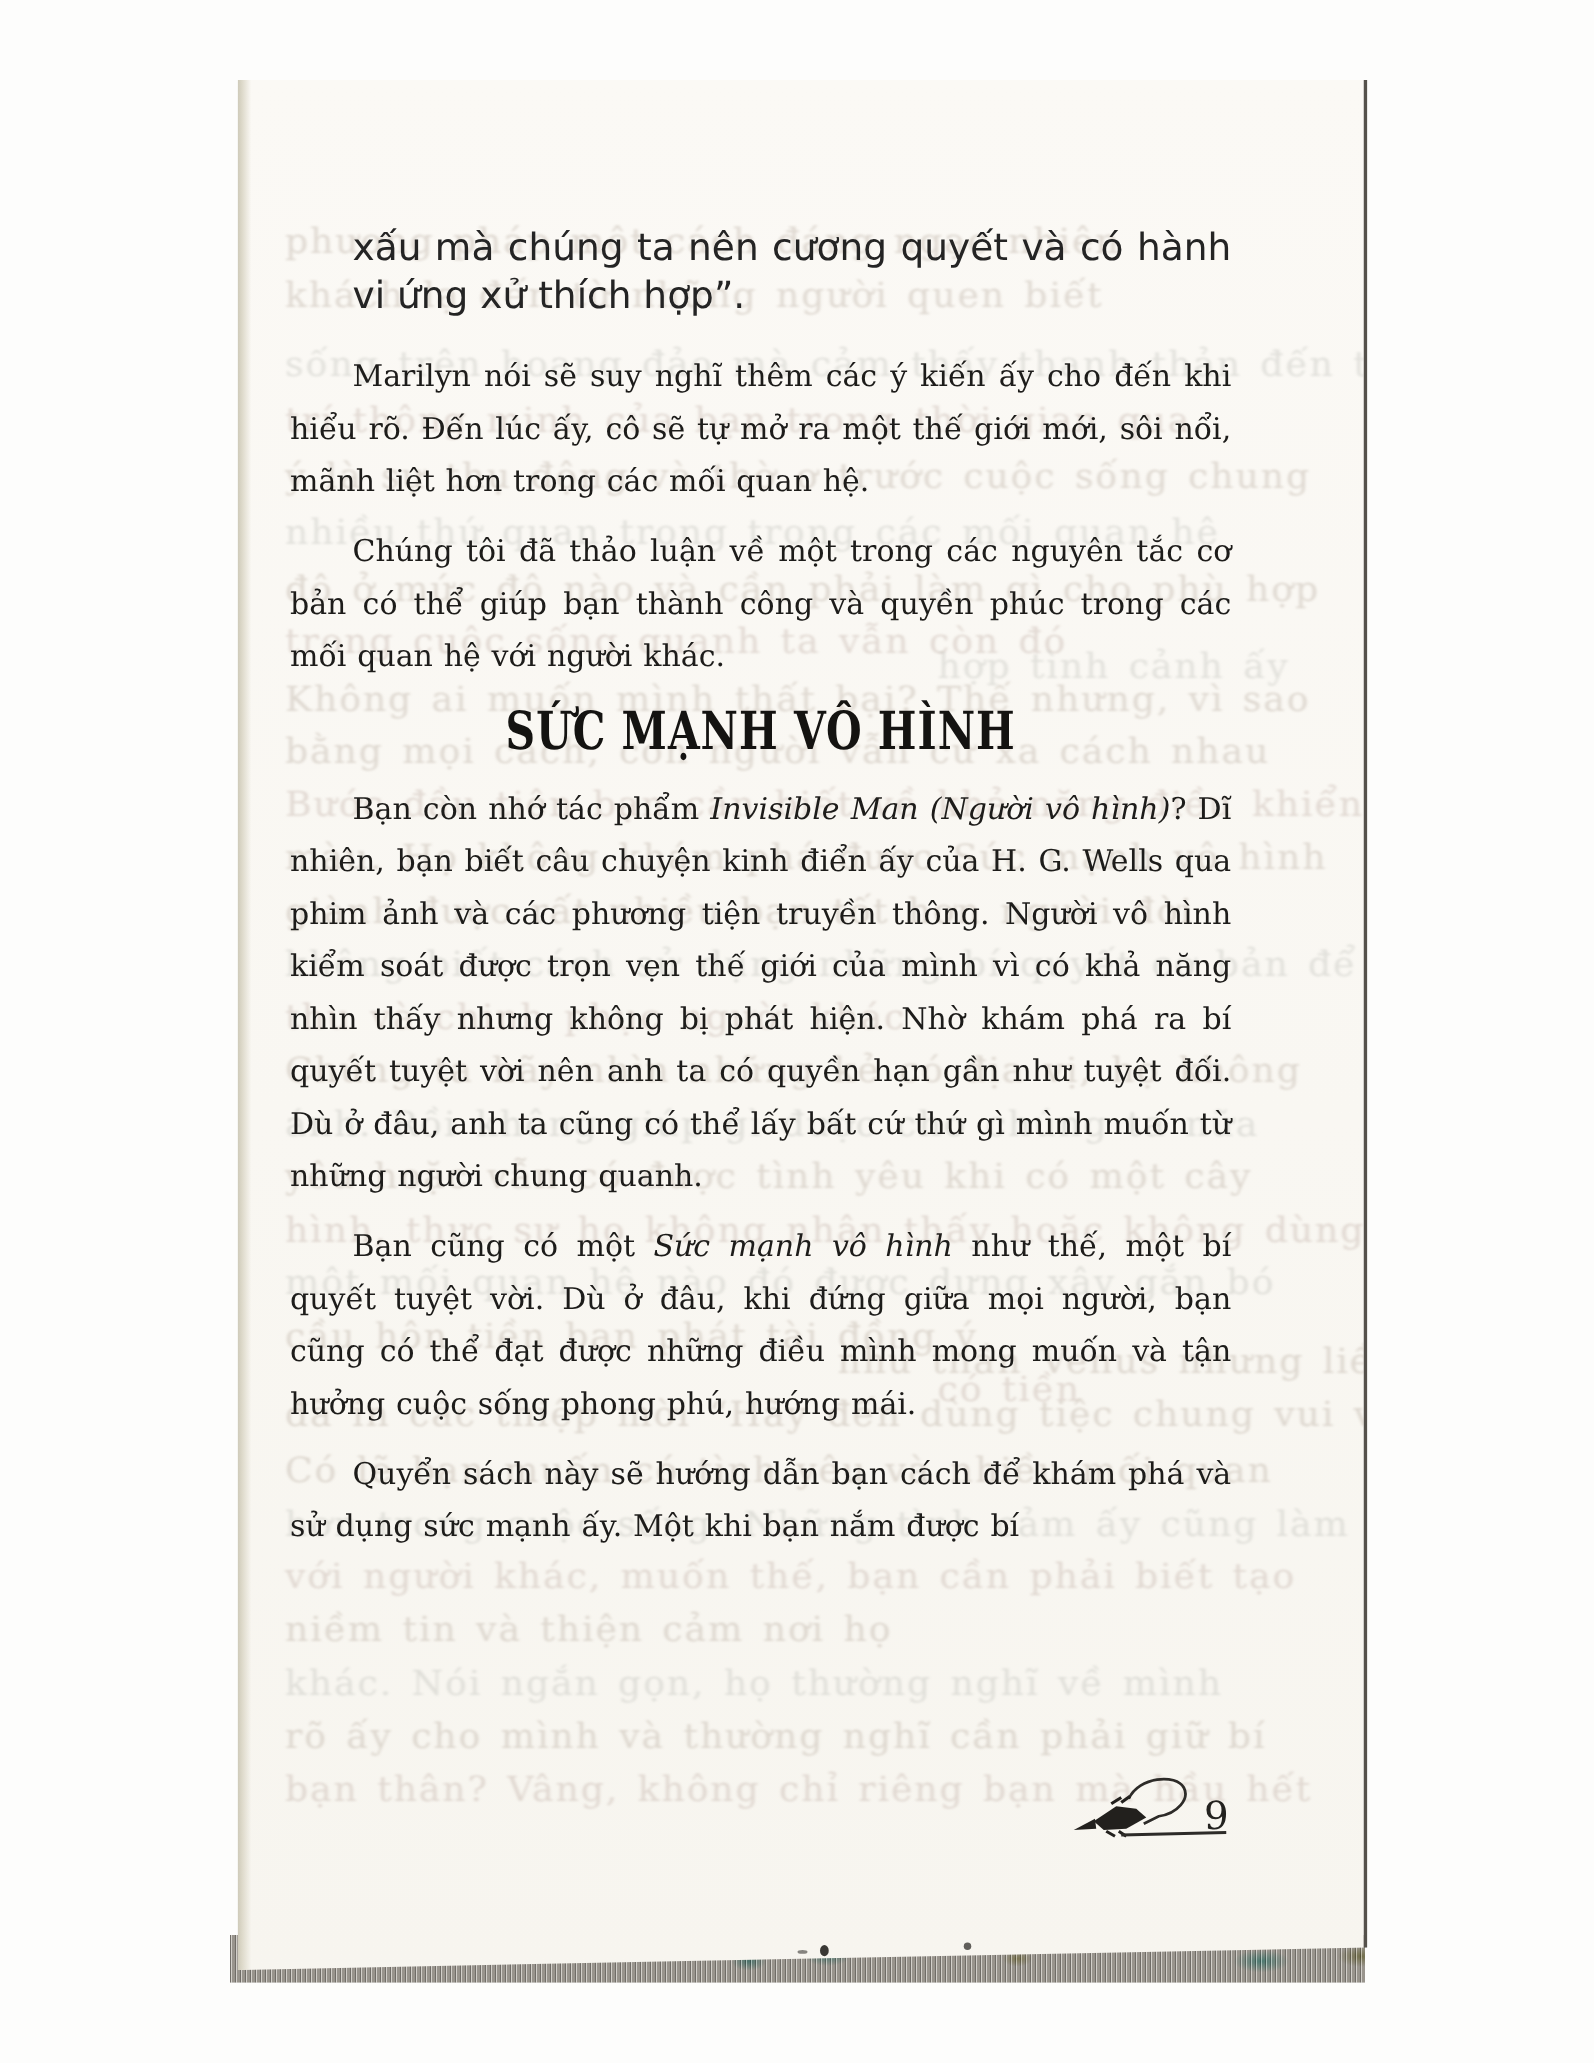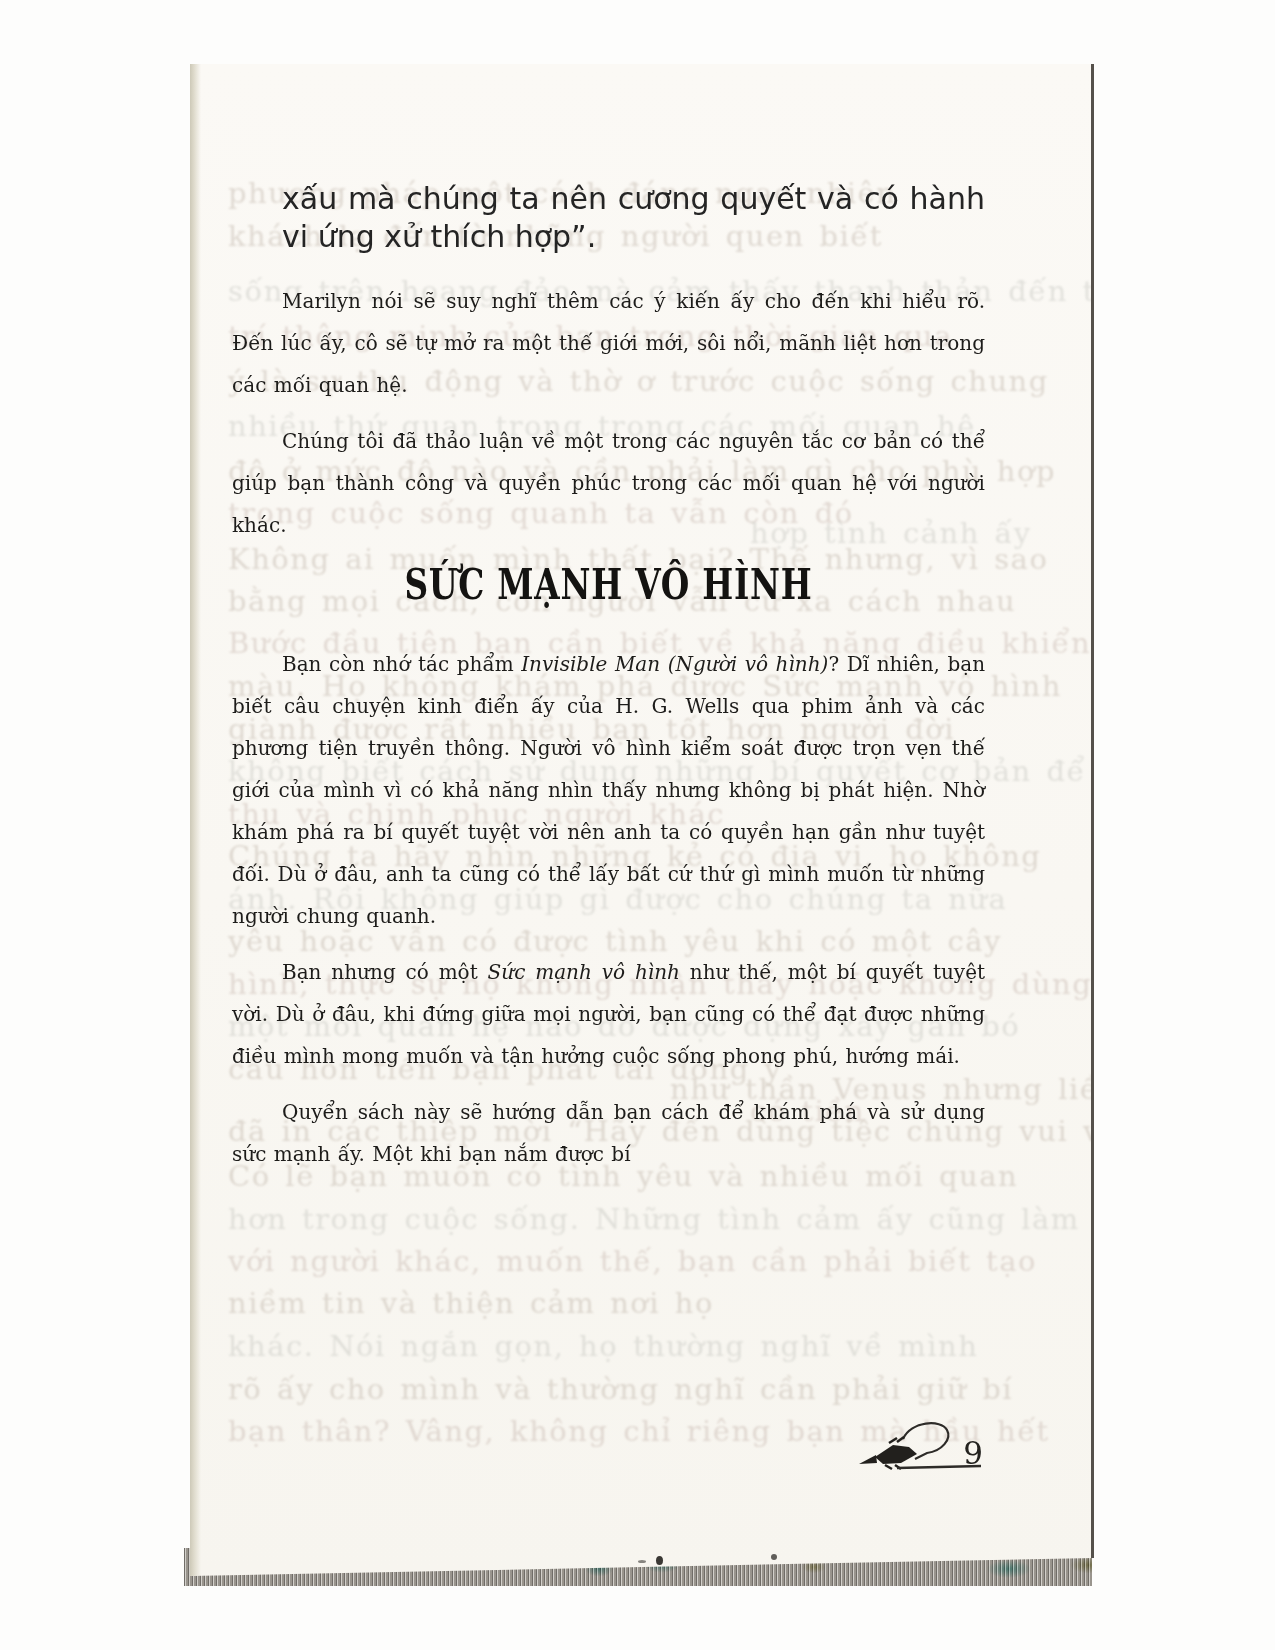--- a/index.html
+++ b/index.html
@@ -51,37 +51,37 @@
 
   
   .textcol{
     position:absolute;z-index:2;left:42px;top:116px;width:753px;
     color:#1d1c1a;
   }
   .para{margin:0;text-align:justify;}
   .para + .para{margin-top:14px;}
   .body{
     font-family:"DejaVu Serif","Liberation Serif",serif;
-    font-size:20px;line-height:42px;word-spacing:1px;
+    font-size:24px;line-height:42px;word-spacing:1px;
     text-indent:50px;
   }
   .quote-sans{
     font-family:"DejaVu Sans","Liberation Sans",sans-serif;
     font-size:30px;line-height:38px;
     padding-left:50px;color:#242424;text-indent:0;
   }
   .quote-sans + .body{margin-top:24px;}
   .heading{
     font-size:42px;line-height:50px;font-weight:bold;color:#141311;
     text-align:center;text-indent:0;
     margin:58px 0 16px 0;
     transform:scaleX(.78);transform-origin:50% 50%;
     letter-spacing:1px;white-space:nowrap;
   }
-  .heading + .para{margin-top:33px;}
+  .heading + .para{margin-top:16px;}
   .para i{font-style:italic;}
 
   
   .footer{position:absolute;z-index:3;left:655px;top:1353px;width:140px;height:58px;}
   .footer svg{position:absolute;left:0;top:0;}
   .pagenum{
     position:absolute;right:2px;bottom:6px;
     font-size:31px;color:#23221f;line-height:1;
   }
 
@@ -135,21 +135,21 @@
         <span class="ghost" style="top: 1308px;">rõ ấy cho mình và thường nghĩ cần phải giữ bí</span>
         <span class="ghost" style="top: 1350px;">bạn thân? Vâng, không chỉ riêng bạn mà hầu hết</span>
       </div>
 
     <div class="textcol" id="textcol">
         <p class="para quote-sans"><span>xấu mà chúng ta nên cương quyết và có hành vi ứng xử thích hợp”.</span></p>
         <p class="para body"><span>Marilyn nói sẽ suy nghĩ thêm các ý kiến ấy cho đến khi hiểu rõ. Đến lúc ấy, cô sẽ tự mở ra một thế giới mới, sôi nổi, mãnh liệt hơn trong các mối quan hệ.</span></p>
         <p class="para body"><span>Chúng tôi đã thảo luận về một trong các nguyên tắc cơ bản có thể giúp bạn thành công và quyền phúc trong các mối quan hệ với người khác.</span></p>
         <h2 class="para heading"><span>SỨC MẠNH VÔ HÌNH</span></h2>
         <p class="para body"><span>Bạn còn nhớ tác phẩm </span><i>Invisible Man (Người vô hình)</i><span>? Dĩ nhiên, bạn biết câu chuyện kinh điển ấy của H. G. Wells qua phim ảnh và các phương tiện truyền thông. Người vô hình kiểm soát được trọn vẹn thế giới của mình vì có khả năng nhìn thấy nhưng không bị phát hiện. Nhờ khám phá ra bí quyết tuyệt vời nên anh ta có quyền hạn gần như tuyệt đối. Dù ở đâu, anh ta cũng có thể lấy bất cứ thứ gì mình muốn từ những người chung quanh.</span></p>
-        <p class="para body"><span>Bạn nhưng có một </span><i>Sức mạnh vô hình</i><span> như thế, một bí quyết tuyệt vời. Dù ở đâu, khi đứng giữa mọi người, bạn cũng có thể đạt được những điều mình mong muốn và tận hưởng cuộc sống phong phú, hướng mái.</span></p>
+        <p class="para body"><span>Bạn cũng có một </span><i>Sức mạnh vô hình</i><span> như thế, một bí quyết tuyệt vời. Dù ở đâu, khi đứng giữa mọi người, bạn cũng có thể đạt được những điều mình mong muốn và tận hưởng cuộc sống phong phú, hướng mái.</span></p>
         <p class="para body"><span>Quyển sách này sẽ hướng dẫn bạn cách để khám phá và sử dụng sức mạnh ấy. Một khi bạn nắm được bí</span></p>
       </div>
 
     <div class="footer">
       <svg width="140" height="58" viewBox="0 0 140 58" aria-hidden="true">
 
         <path d="M58,22 C66,4 96,2 102,13 C107,22 97,34 82,36 L70,42" fill="none" stroke="#2d2b28" stroke-width="2.2"></path>
 
         <polygon points="30,40 48,28 64,30 72,37 56,46 38,47" fill="#22201d"></polygon>
 

